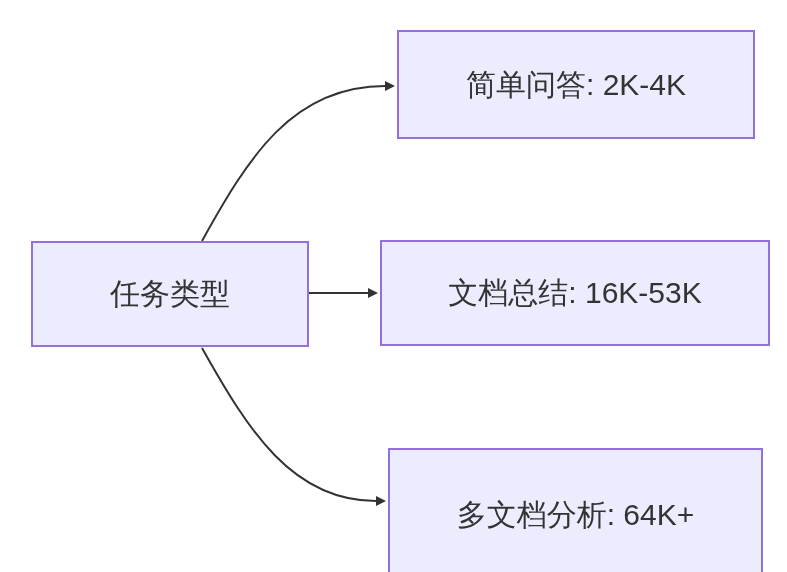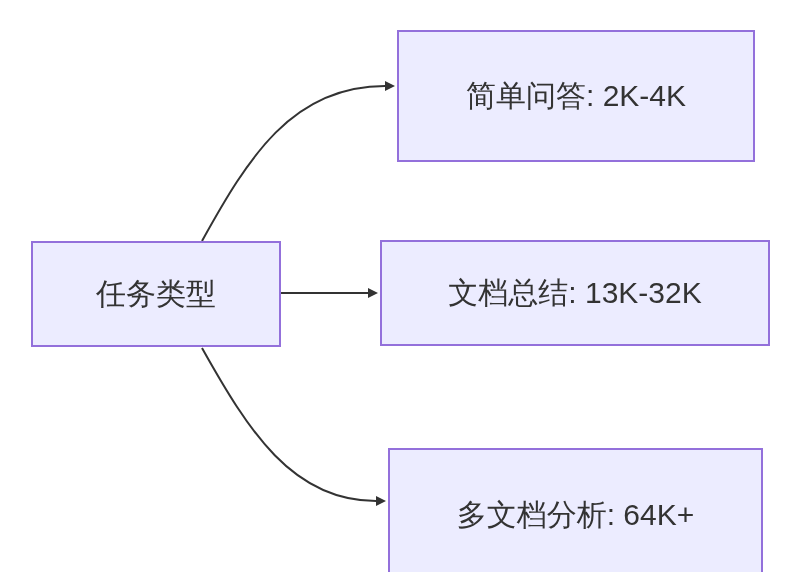--- a/index.html
+++ b/index.html
@@ -37,22 +37,22 @@
     border:2px solid var(--node-border);
     color:var(--node-text);
     display:flex;
     align-items:center;
     justify-content:center;
     font-size:30px;
     line-height:1.2;
     white-space:nowrap;
     text-align:center;
   }
-  .node-task    {left:31px;  top:241px; width:250px; height:106px;}
-  .node-qa      {left:397px; top:30px;  width:358px; height:132px;}
+  .node-task    {left:31px;  top:241px; width:278px; height:106px;}
+  .node-qa      {left:397px; top:30px;  width:358px; height:109px;}
   .node-summary {left:380px; top:240px; width:390px; height:106px;}
   .node-multi   {left:388px; top:448px; width:375px; height:134px;}
 </style>
 </head>
 <body>
 
 <div class="canvas">
 
   <svg class="edges" viewBox="0 0 787 572" xmlns="http://www.w3.org/2000/svg">
     <defs>
@@ -67,20 +67,20 @@
 
   <div class="node node-task">
     <span>任务类型</span>
   </div>
 
   <div class="node node-qa">
     <span>简单问答: 2K-4K</span>
   </div>
 
   <div class="node node-summary">
-    <span>文档总结: 13K-32K</span>
+    <span>文档总结: 16K-53K</span>
   </div>
 
   <div class="node node-multi">
     <span>多文档分析: 64K+</span>
   </div>
 
 </div>
 
 </body></html>

